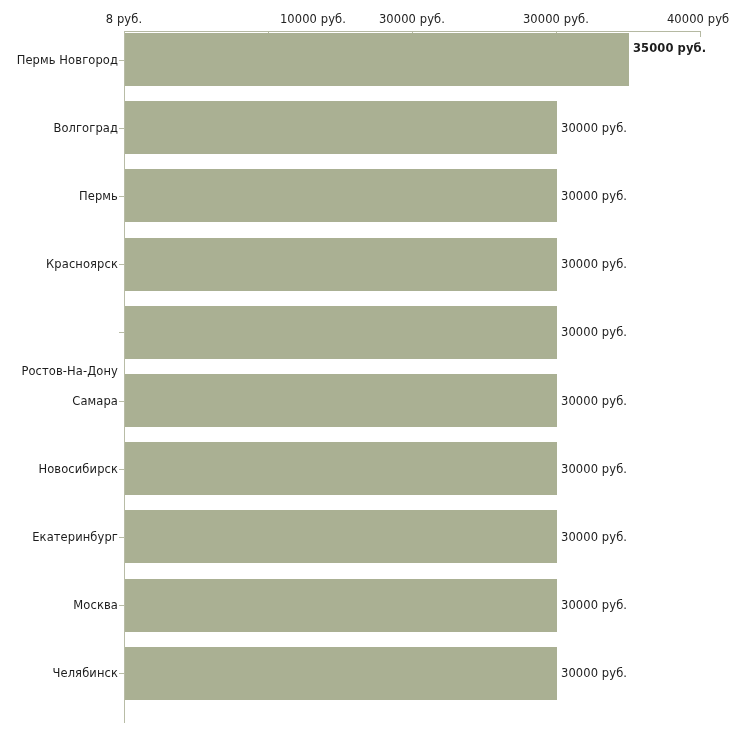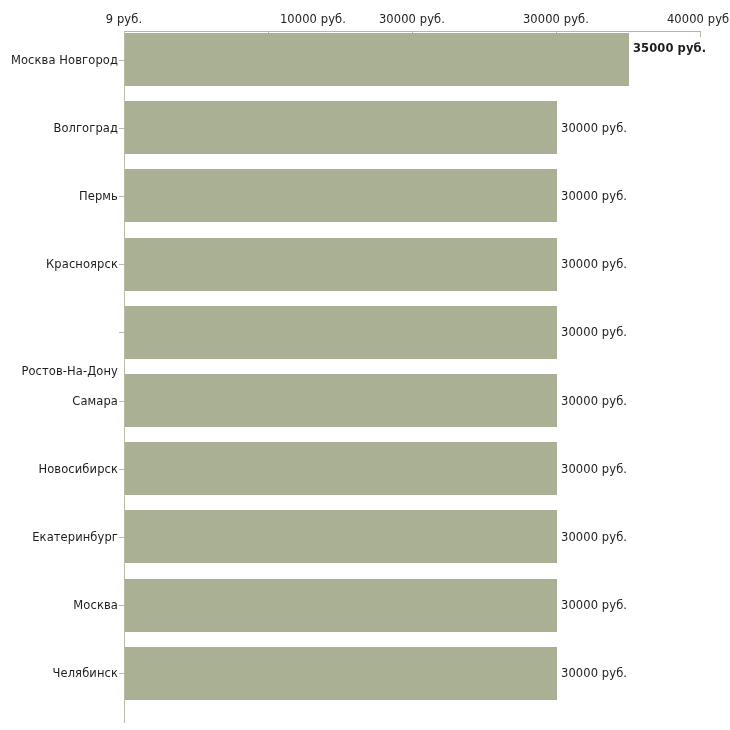--- a/index.html
+++ b/index.html
@@ -100,35 +100,35 @@
 </head>
 <body>
 
 <div id="chart-root">
   <div class="plot-area">
 
     <div class="axis-top-line"></div>
 
     <div id="x-axis-group">
         <div class="axis-tick-x" style="left: 124px;"></div>
-        <div class="axis-label-x" style="left: 124px;">9 руб.</div>
+        <div class="axis-label-x" style="left: 124px;">8 руб.</div>
         <div class="axis-tick-x" style="left: 268px;"></div>
         <div class="axis-label-x" style="left: 268px; margin-left: 45px;">10000 руб.</div>
         <div class="axis-tick-x" style="left: 412px;"></div>
         <div class="axis-label-x" style="left: 412px;">30000 руб.</div>
         <div class="axis-tick-x" style="left: 556px;"></div>
         <div class="axis-label-x" style="left: 556px;">30000 руб.</div>
         <div class="axis-tick-x" style="left: 700px;"></div>
         <div class="axis-label-x" style="left: 700px;">40000 руб.</div>
       </div>
 
     <div class="axis-y-line"></div>
 
     <div id="bars-group">
-        <div class="cat-label" style="top: 59.5px;">Москва Новгород</div>
+        <div class="cat-label" style="top: 59.5px;">Пермь Новгород</div>
         <div class="axis-tick-y" style="top: 59.5px;"></div>
         <div class="bar" title="Нижний Новгород: 35000 руб." style="top: 33px; height: 53px; width: 504px; background: rgb(170, 176, 147);"></div>
         <div class="bar-value" style="left: 633px; top: 48px; font-weight: bold;">35000 руб.</div>
         <div class="cat-label" style="top: 127.7px;">Волгоград</div>
         <div class="axis-tick-y" style="top: 127.7px;"></div>
         <div class="bar" title="Волгоград: 30000 руб." style="top: 101.2px; height: 53px; width: 432px; background: rgb(170, 176, 147);"></div>
         <div class="bar-value" style="left: 561px; top: 127.7px;">30000 руб.</div>
         <div class="cat-label" style="top: 195.9px;">Пермь</div>
         <div class="axis-tick-y" style="top: 195.9px;"></div>
         <div class="bar" title="Пермь: 30000 руб." style="top: 169.4px; height: 53px; width: 432px; background: rgb(170, 176, 147);"></div>

